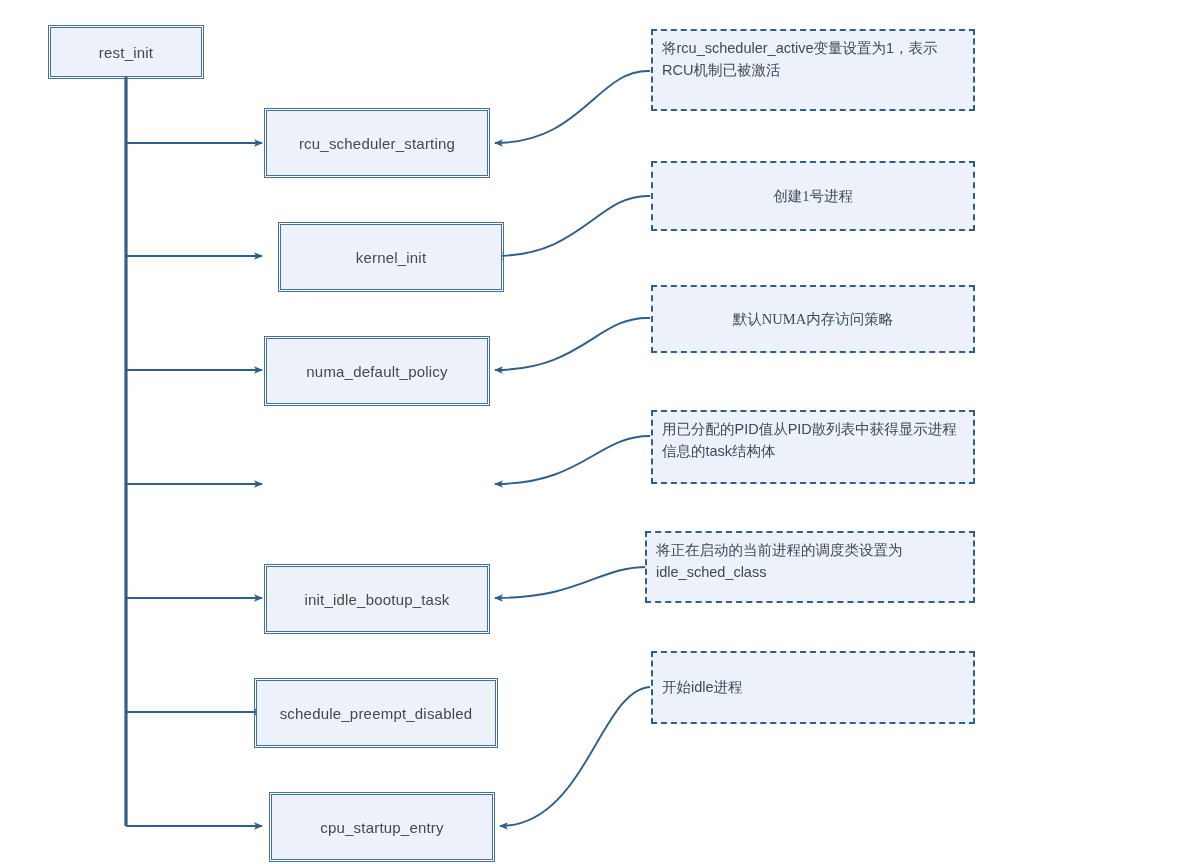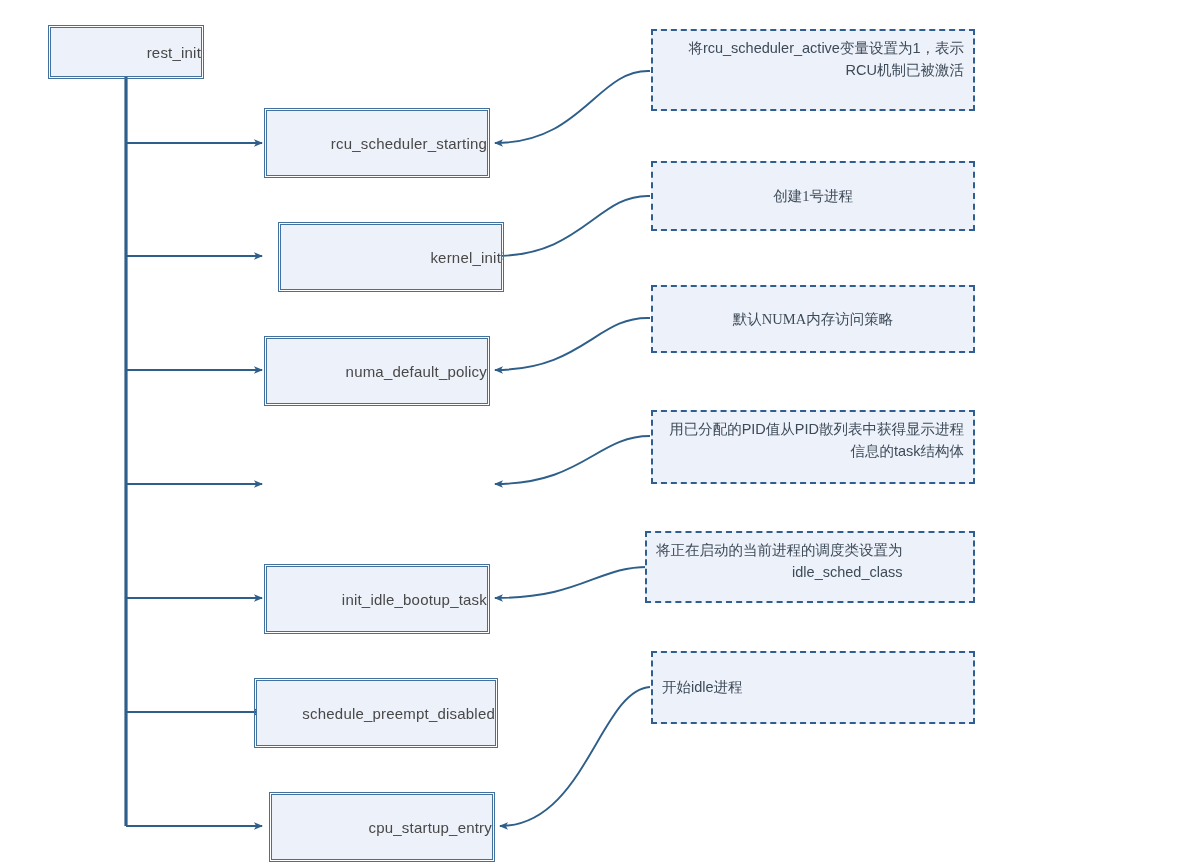--- a/index.html
+++ b/index.html
@@ -25,21 +25,21 @@
   }
   .node {
     position: absolute;
     box-sizing: border-box;
     background: #edf1f9;
     border: 1px solid #41719c;
     outline: 1px solid #41719c;
     outline-offset: 1px;
     display: flex;
     align-items: center;
-    justify-content: flex-end;
+    justify-content: center;
     color: #484848;
     font-size: 15px;
     letter-spacing: 0.2px;
     white-space: nowrap;
   }
   .note {
     position: absolute;
     box-sizing: border-box;
     background: #edf1f9;
     border: 2px dashed #2f5f90;
@@ -61,21 +61,20 @@
     text-align: left;
   }
   .note.midleft {
     align-items: center;
     justify-content: flex-start;
     text-align: left;
   }
   .note-text {
     display: block;
     white-space: pre-line;
-    text-align: right;
   }
 </style>
 </head>
 <body>
 
 <div id="canvas">
 
   <svg class="wires" viewBox="0 0 1188 864">
     <defs>
       <marker id="arrow" markerWidth="9" markerHeight="9" refX="8" refY="4.5" orient="auto" markerUnits="userSpaceOnUse">

